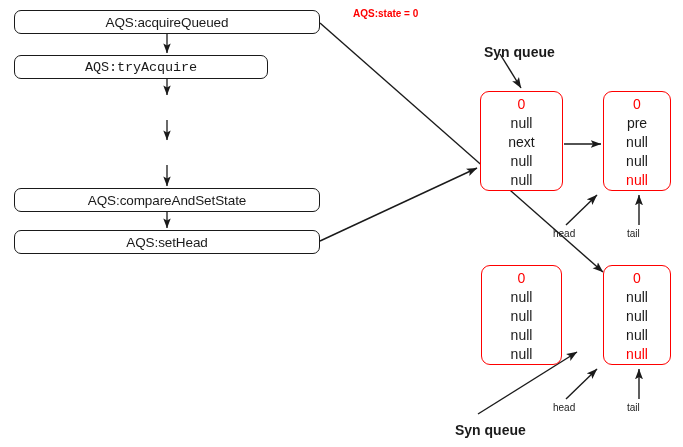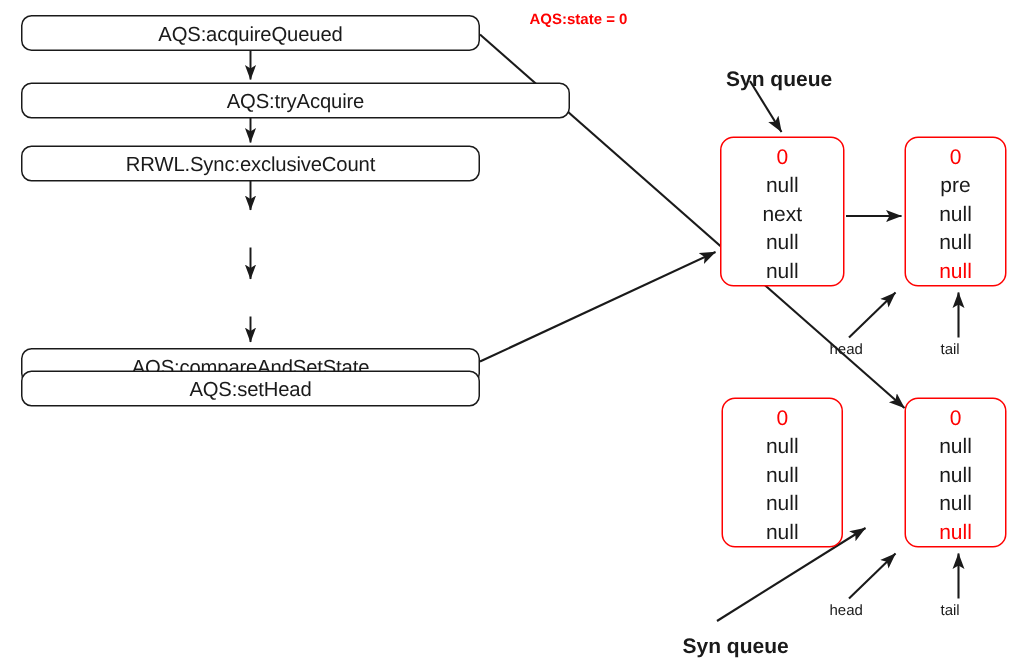--- a/index.html
+++ b/index.html
@@ -117,34 +117,31 @@
 
     <line x1="639" y1="399" x2="639" y2="369" stroke="#1a1a1a" stroke-width="1.4" fill="none" marker-end="url(#ah)"></line>
 
     <line x1="478" y1="414" x2="577" y2="352" stroke="#1a1a1a" stroke-width="1.4" fill="none" marker-end="url(#ah)"></line>
   </svg>
 
   <div class="flow-box" style="left:14px; top:10px; width:306px; height:24px;">
     <span>AQS:acquireQueued</span>
   </div>
 
-  <div class="flow-box" style="left:14px; top:55px; width:366px; height:24px;">
+  <div class="flow-box" style="left:14px; top:55px; width:254px; height:24px;font-family:Liberation Mono, monospace;">
     <span>AQS:tryAcquire</span>
   </div>
 
-  <div class="flow-box" style="left:14px; top:97px; width:306px; height:24px;">
-    <span>RRWL.Sync:exclusiveCount</span>
-  </div>
 
 
-  <div class="flow-box" style="left:14px; top:188px; width:306px; height:24px;margin-top:44px;">
+  <div class="flow-box" style="left:14px; top:188px; width:306px; height:24px;">
     <span>AQS:compareAndSetState</span>
   </div>
 
-  <div class="flow-box" style="left:14px; top:230px; width:306px; height:24px;margin-top:17px;">
+  <div class="flow-box" style="left:14px; top:230px; width:306px; height:24px;">
     <span>AQS:setHead</span>
   </div>
 
   <div class="label red-bold" style="left:353px; top:8px;">AQS:state = 0</div>
 
 
   <div class="label bold" style="left:484px; top:32px;">Syn queue</div>
 
   <div class="label bold" style="left:455px; top:410px;">Syn queue</div>
 

